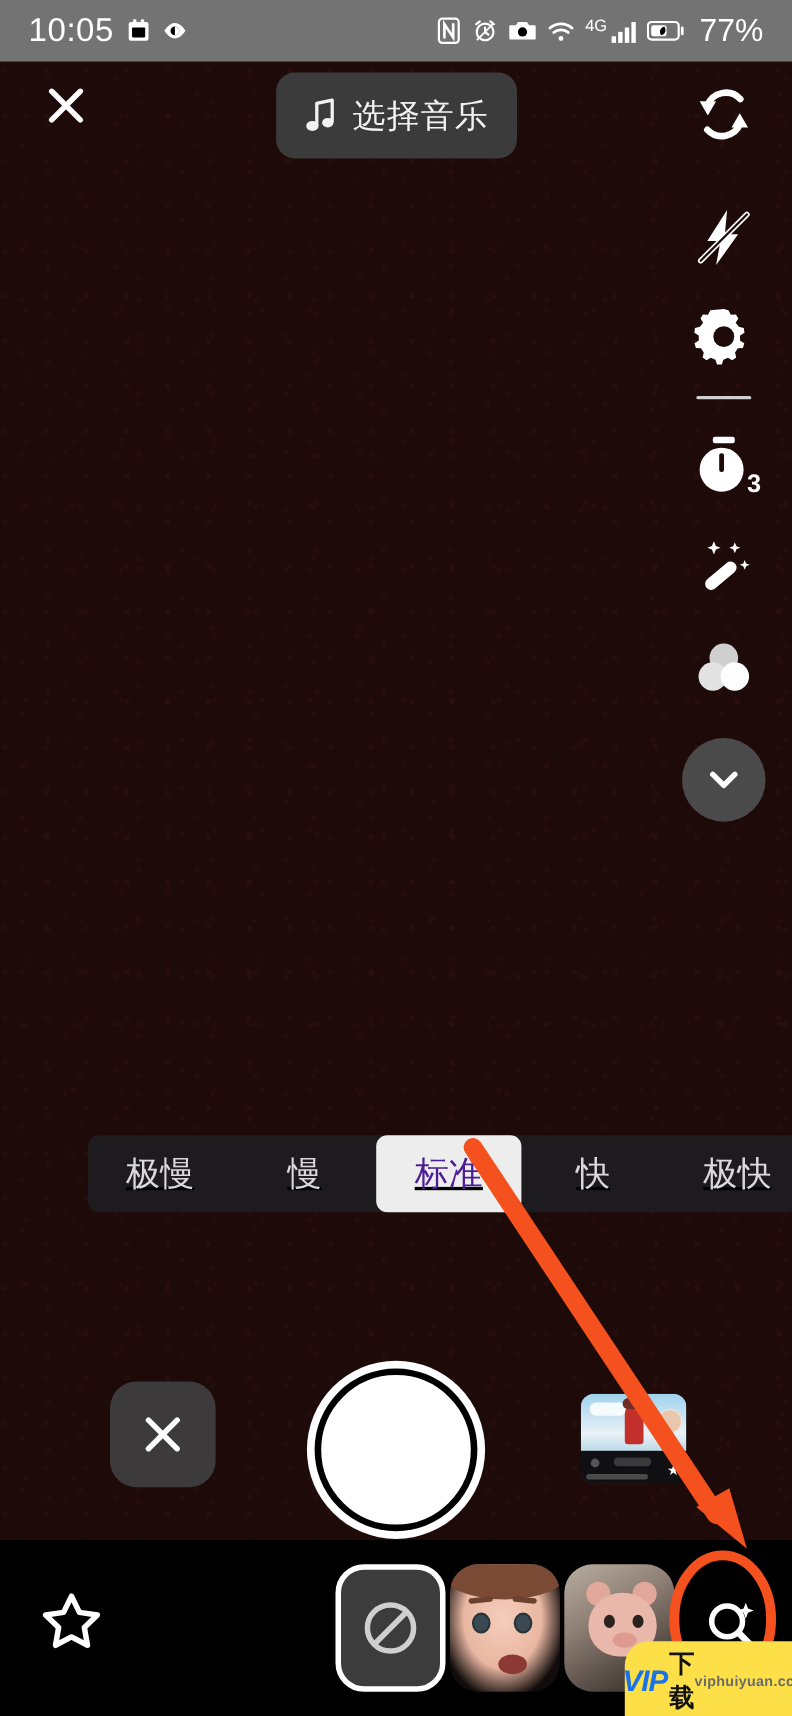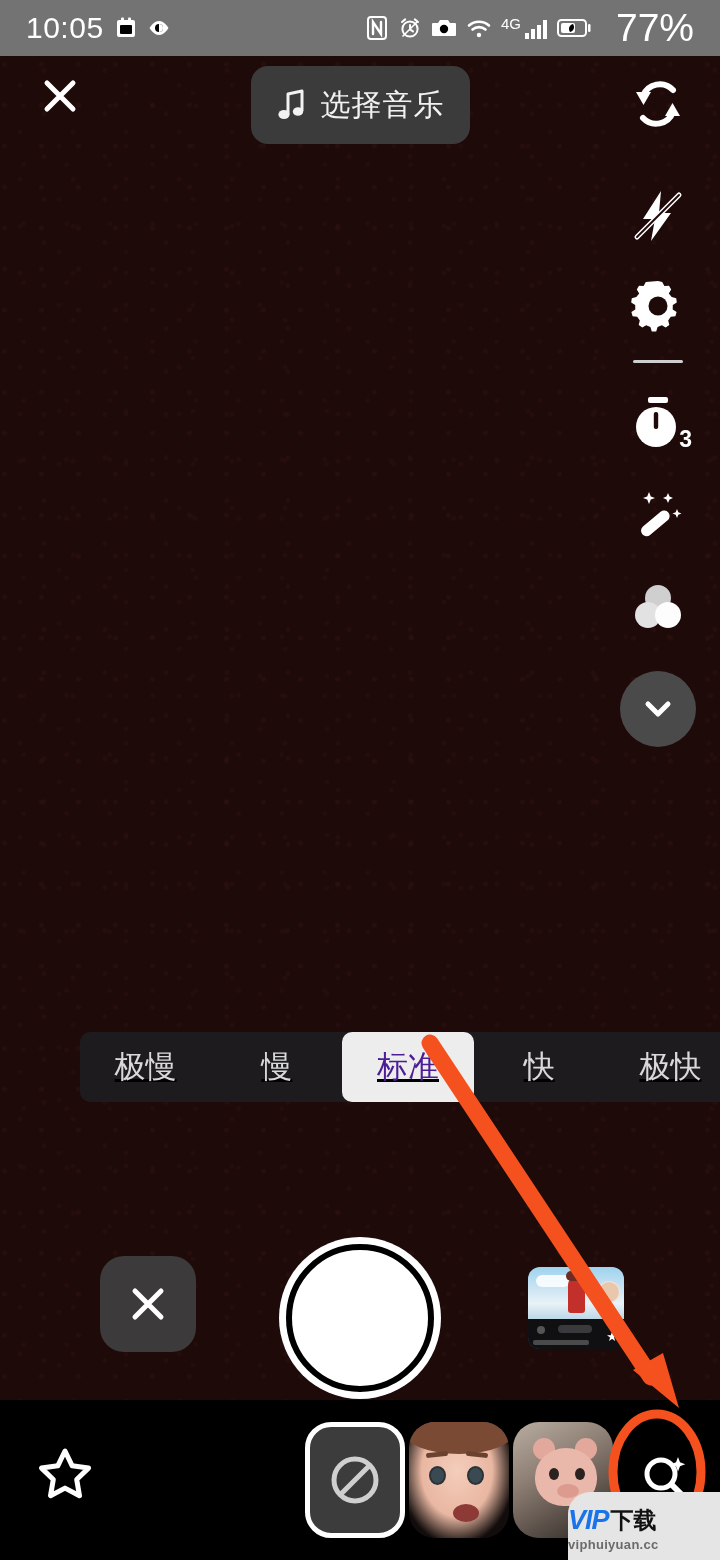--- a/index.html
+++ b/index.html
@@ -8,21 +8,21 @@
 
   #screen { position:relative; width:720px; height:1560px; background:#000; }
 
   
   .statusbar{position:absolute;left:0;top:0;width:720px;height:56px;background:#737373;
     display:flex;align-items:center;padding:0 26px;z-index:40;}
   .sb-time{color:#fff;font-size:30px;font-weight:500;letter-spacing:.5px;}
   .sb-left-icons{display:flex;align-items:center;gap:9px;margin-left:10px;}
   .sb-spacer{flex:1;}
   .sb-right{display:flex;align-items:center;gap:9px;}
-  .sb-batt-txt{color:#fff;font-size:39px;font-weight:500;margin-left:16px;}
+  .sb-batt-txt{color:#fff;font-size:29px;font-weight:500;margin-left:5px;}
 
   
   .viewfinder{position:absolute;left:0;top:56px;width:720px;height:1344px;
     background:#1e0a09;overflow:hidden;}
   .vf-noise{position:absolute;inset:0;opacity:.55;
     background-image:
       radial-gradient(circle at 12% 20%, rgba(60,26,24,.55) 0 2px, transparent 3px),
       radial-gradient(circle at 38% 62%, rgba(55,24,22,.5) 0 2px, transparent 3px),
       radial-gradient(circle at 72% 34%, rgba(58,25,23,.5) 0 2px, transparent 3px),
       radial-gradient(circle at 55% 84%, rgba(52,22,21,.5) 0 2px, transparent 3px),
@@ -130,22 +130,22 @@
   .fx-pig .eL{left:36px;} .fx-pig .eR{left:62px;}
   .fx-pig .snout{position:absolute;left:44px;top:62px;width:22px;height:14px;
     background:#dd9b90;border-radius:50%;}
   .fx-search{background:#000;display:flex;align-items:center;justify-content:center;}
 
   
   .anno{position:absolute;inset:0;z-index:60;pointer-events:none;}
 
   
   .wm{position:absolute;right:0;bottom:0;width:152px;height:68px;
-    background:#e5e5e5;border-radius:22px 0 0 0;display:flex;flex-direction:column;
-    justify-content:center;z-index:70;padding-top:4px;}
+    background:#fde047;border-radius:22px 0 0 0;display:flex;
+    align-items:center;justify-content:center;z-index:70;padding-top:4px;}
   .wm-row{display:flex;align-items:center;gap:2px;}
   .wm-vip{color:#1a73e8;font-size:27px;font-weight:800;font-style:italic;letter-spacing:-1px;}
   .wm-cn{color:#111;font-size:23px;font-weight:700;}
   .wm-url{color:#6b6b6b;font-size:13px;margin-top:1px;letter-spacing:.3px;font-weight:bold;}
 </style>
 </head>
 <body>
 
 <div id="screen">
 

